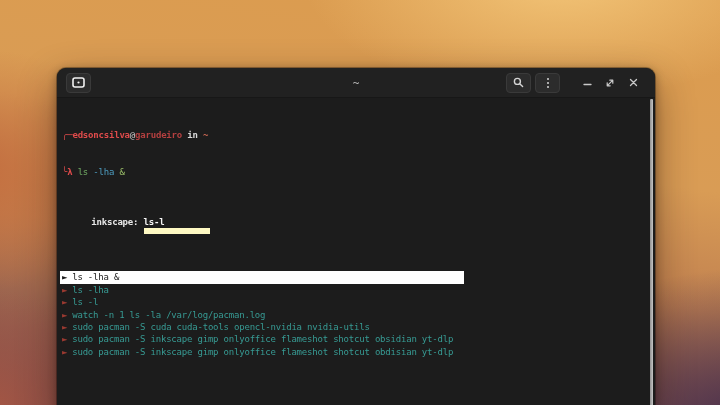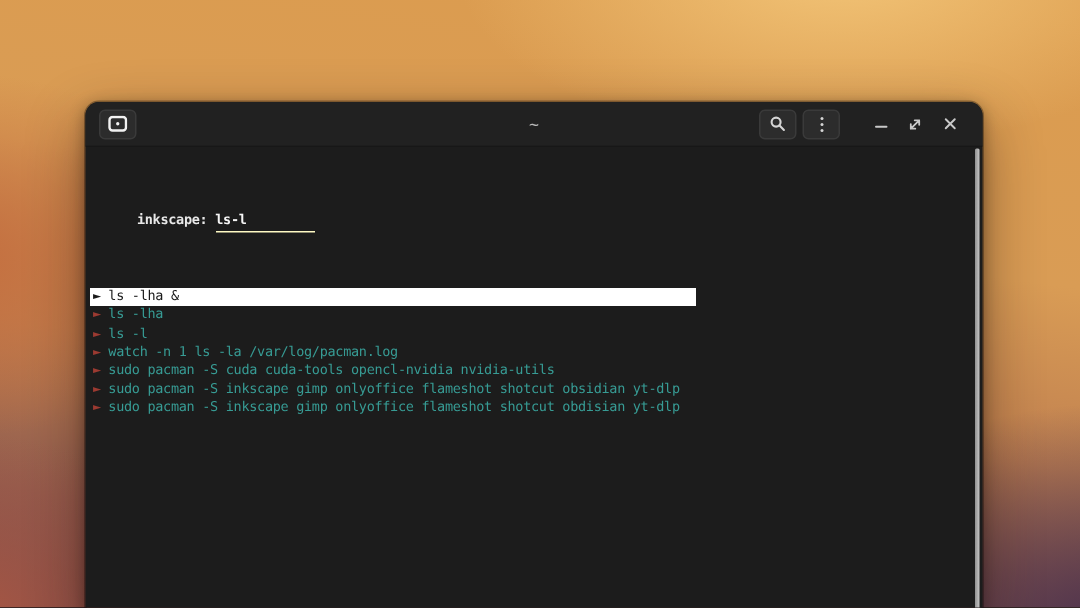--- a/index.html
+++ b/index.html
@@ -42,21 +42,21 @@
   .seg-user{color:var(--prompt_red);font-weight:bold}
   .seg-at{color:#cfcfcf}
   .seg-host{color:var(--host_red);font-weight:bold}
   .seg-plain{color:#dadada;font-weight:bold}
   .seg-path{color:var(--path_salmon);font-weight:bold}
   .seg-cmd{color:var(--cmd_green)}
   .seg-arg{color:var(--arg_blue)}
   .seg-op{color:var(--amp_green)}
 
   .search-line{padding-left:0;color:#e8e8e8;font-weight:bold}
-  .search-field{display:inline-block;color:#f5f5f5;border-bottom:1px solid #fef9c3;
+  .search-field{display:inline-block;color:#f5f5f5;border-bottom:6px solid #fef9c3;
     padding-right:46px;cursor:text}
 
   .prow{padding-left:2px;display:flex}
   .prow .arrow{color:var(--arrow_red);margin-right:5px}
   .prow .ptext{color:var(--history_teal)}
   .prow.sel{background:var(--selected_bg);width:404px}
   .prow.sel .arrow,.prow.sel .ptext{color:var(--selected_text)}
 
   .scrollbar{position:absolute;top:31px;right:2px;width:3px;height:309px;
     background:linear-gradient(90deg,#8f8f8f,#c6c6c6);border-radius:1px;cursor:pointer}
@@ -106,20 +106,22 @@
         <button class="win-btn">
           <svg width="9" height="9" viewBox="0 0 9 9">
             <path d="M1.5 1.5 L7.5 7.5 M7.5 1.5 L1.5 7.5" stroke="#c9c9c9" stroke-width="1.3" stroke-linecap="round"></path>
           </svg>
         </button>
       </span>
     </div>
   </div>
 
   <div class="terminal">
+    <div class="line" id="prompt-line1"><span class="seg-frame">╭─</span><span class="seg-user">edsoncsilva</span><span class="seg-at">@</span><span class="seg-host">garudeiro</span><span class="seg-plain"> in </span><span class="seg-path">~</span></div>
+    <div class="line" id="prompt-line2"><span class="seg-frame">╰λ</span><span class="seg-cmd"> ls</span><span class="seg-arg"> -lha</span><span class="seg-op"> &amp;</span></div>
     <div class="line search-line">
       <span>inkscape: </span><span class="search-field">ls-l</span>
     </div>
     <div id="pager"><div class="prow sel"><span class="arrow">►</span><span class="ptext">ls -lha &amp;</span></div><div class="prow"><span class="arrow">►</span><span class="ptext">ls -lha</span></div><div class="prow"><span class="arrow">►</span><span class="ptext">ls -l</span></div><div class="prow"><span class="arrow">►</span><span class="ptext">watch -n 1 ls -la /var/log/pacman.log</span></div><div class="prow"><span class="arrow">►</span><span class="ptext">sudo pacman -S cuda cuda-tools opencl-nvidia nvidia-utils</span></div><div class="prow"><span class="arrow">►</span><span class="ptext">sudo pacman -S inkscape gimp onlyoffice flameshot shotcut obsidian yt-dlp</span></div><div class="prow"><span class="arrow">►</span><span class="ptext">sudo pacman -S inkscape gimp onlyoffice flameshot shotcut obdisian yt-dlp</span></div></div>
   </div>
 
   <div class="scrollbar"></div>
 </div>
 
 </body></html>

